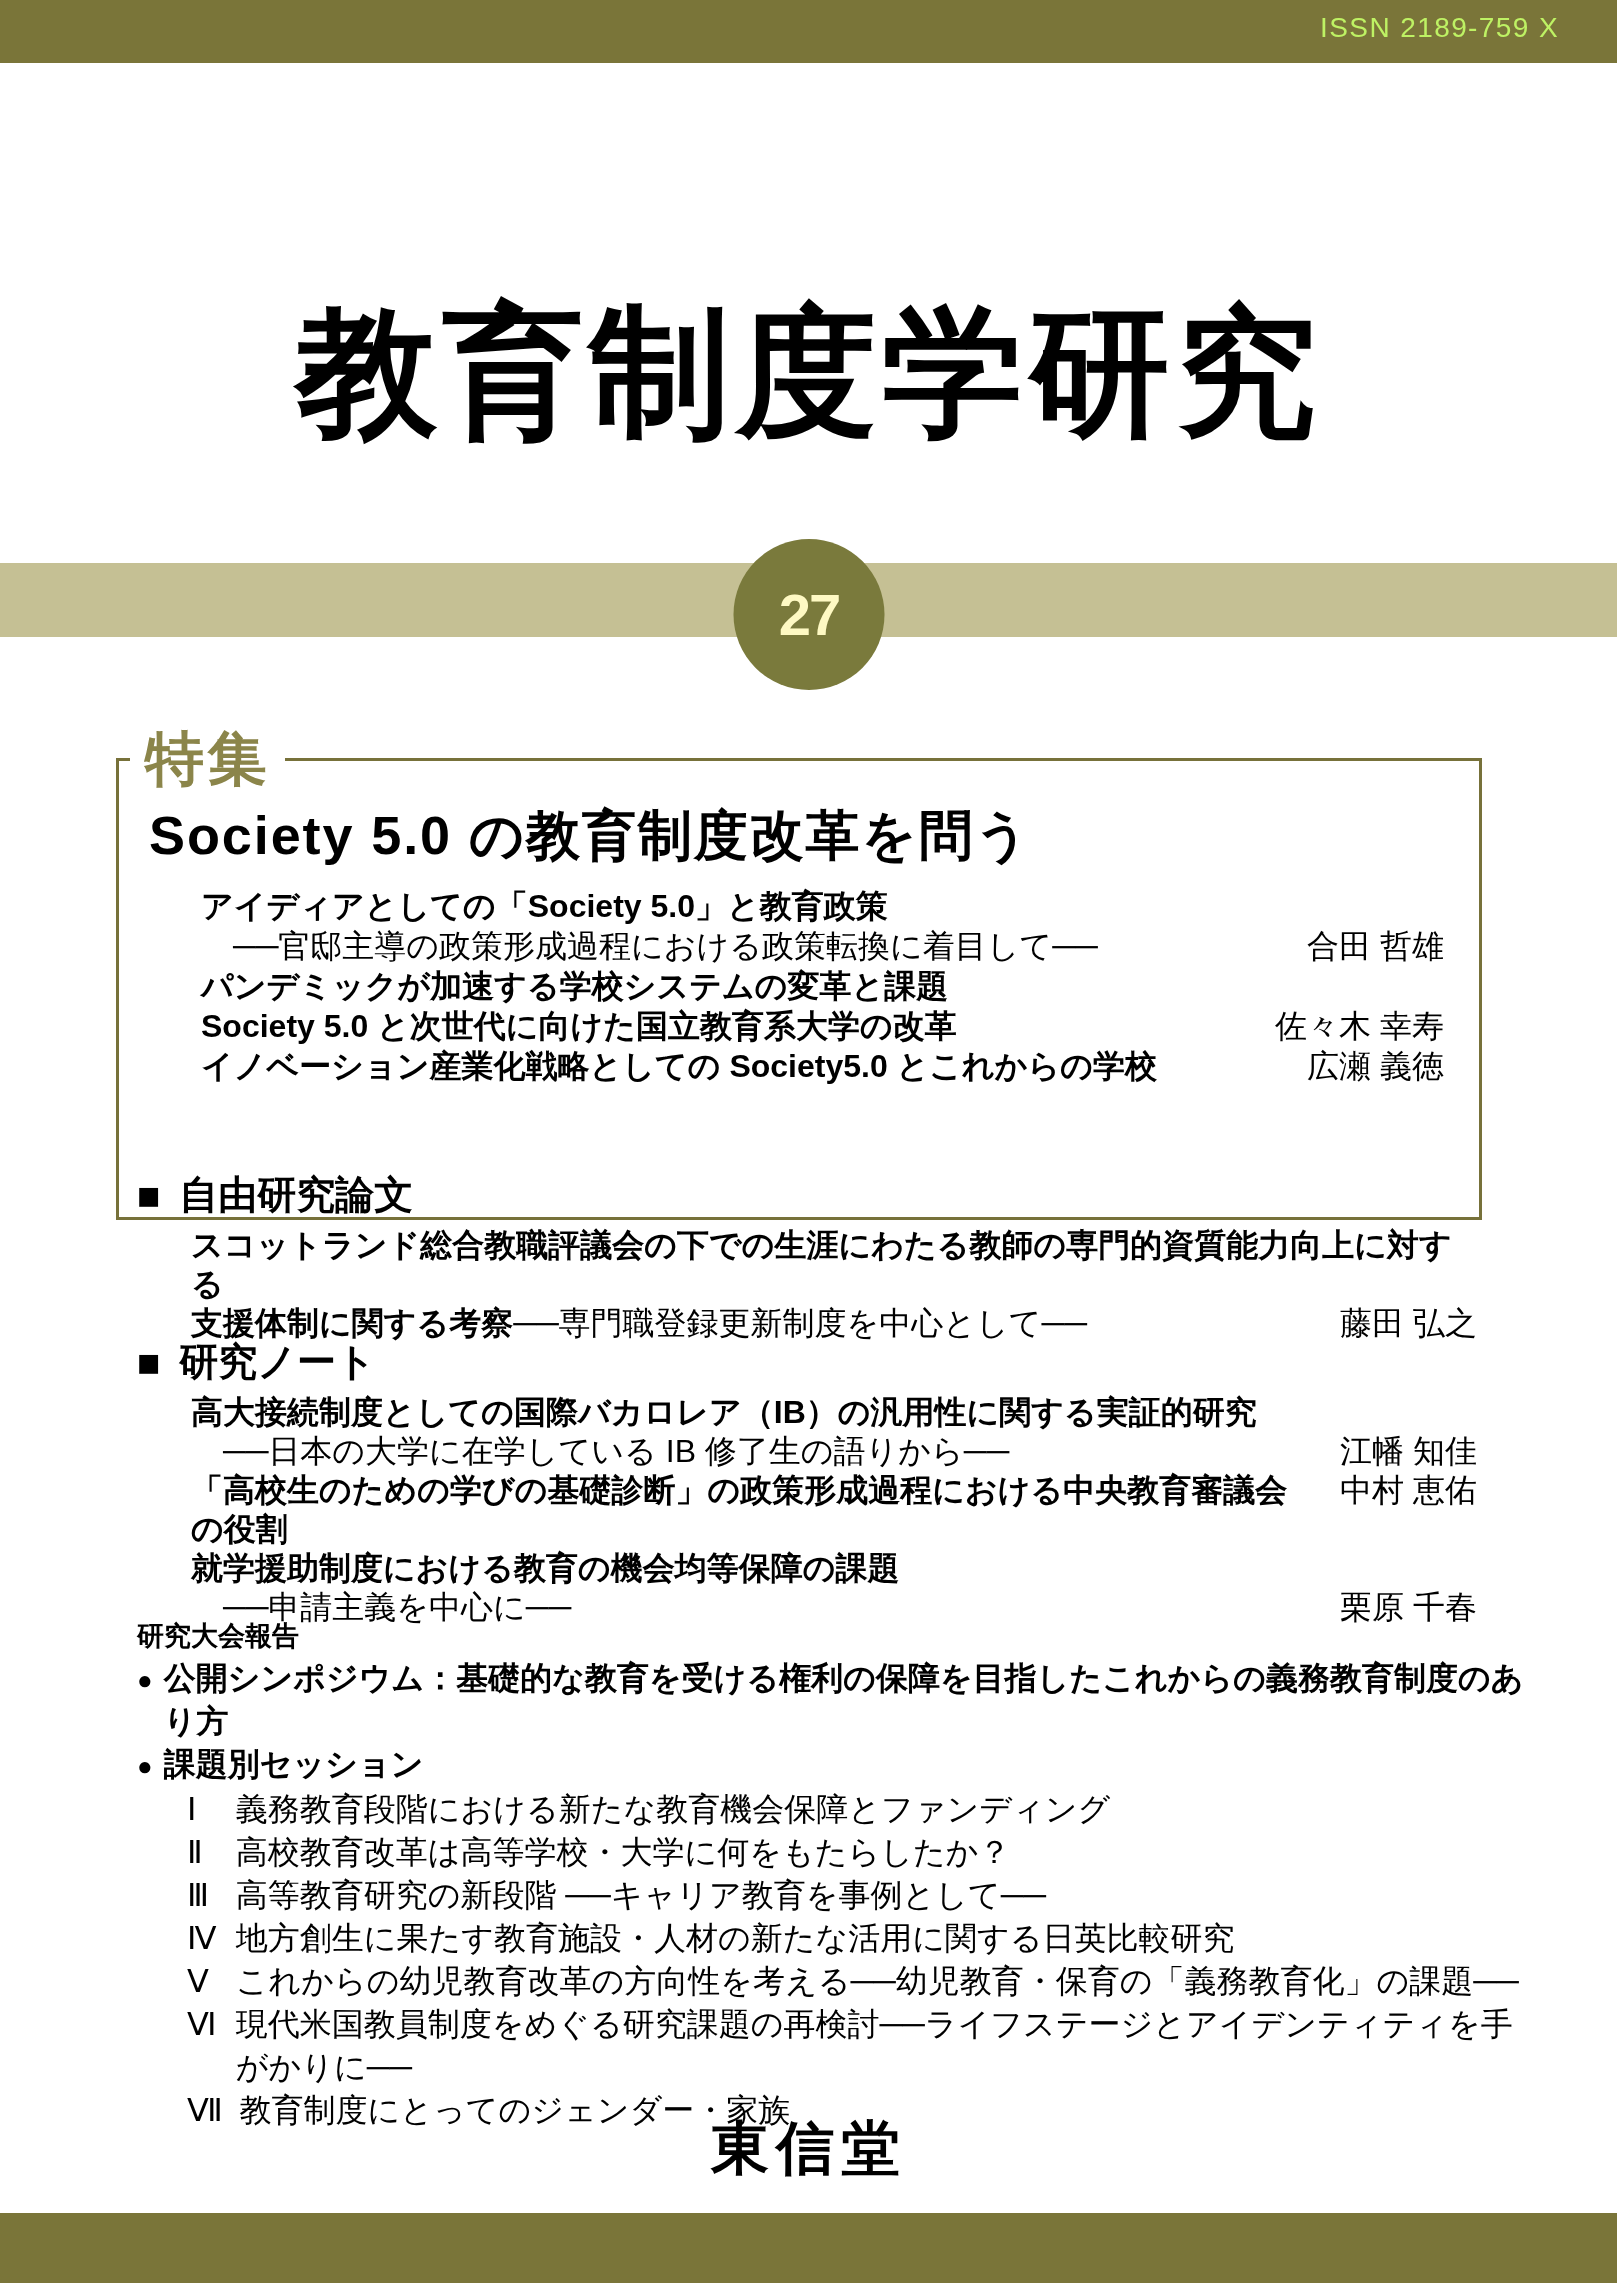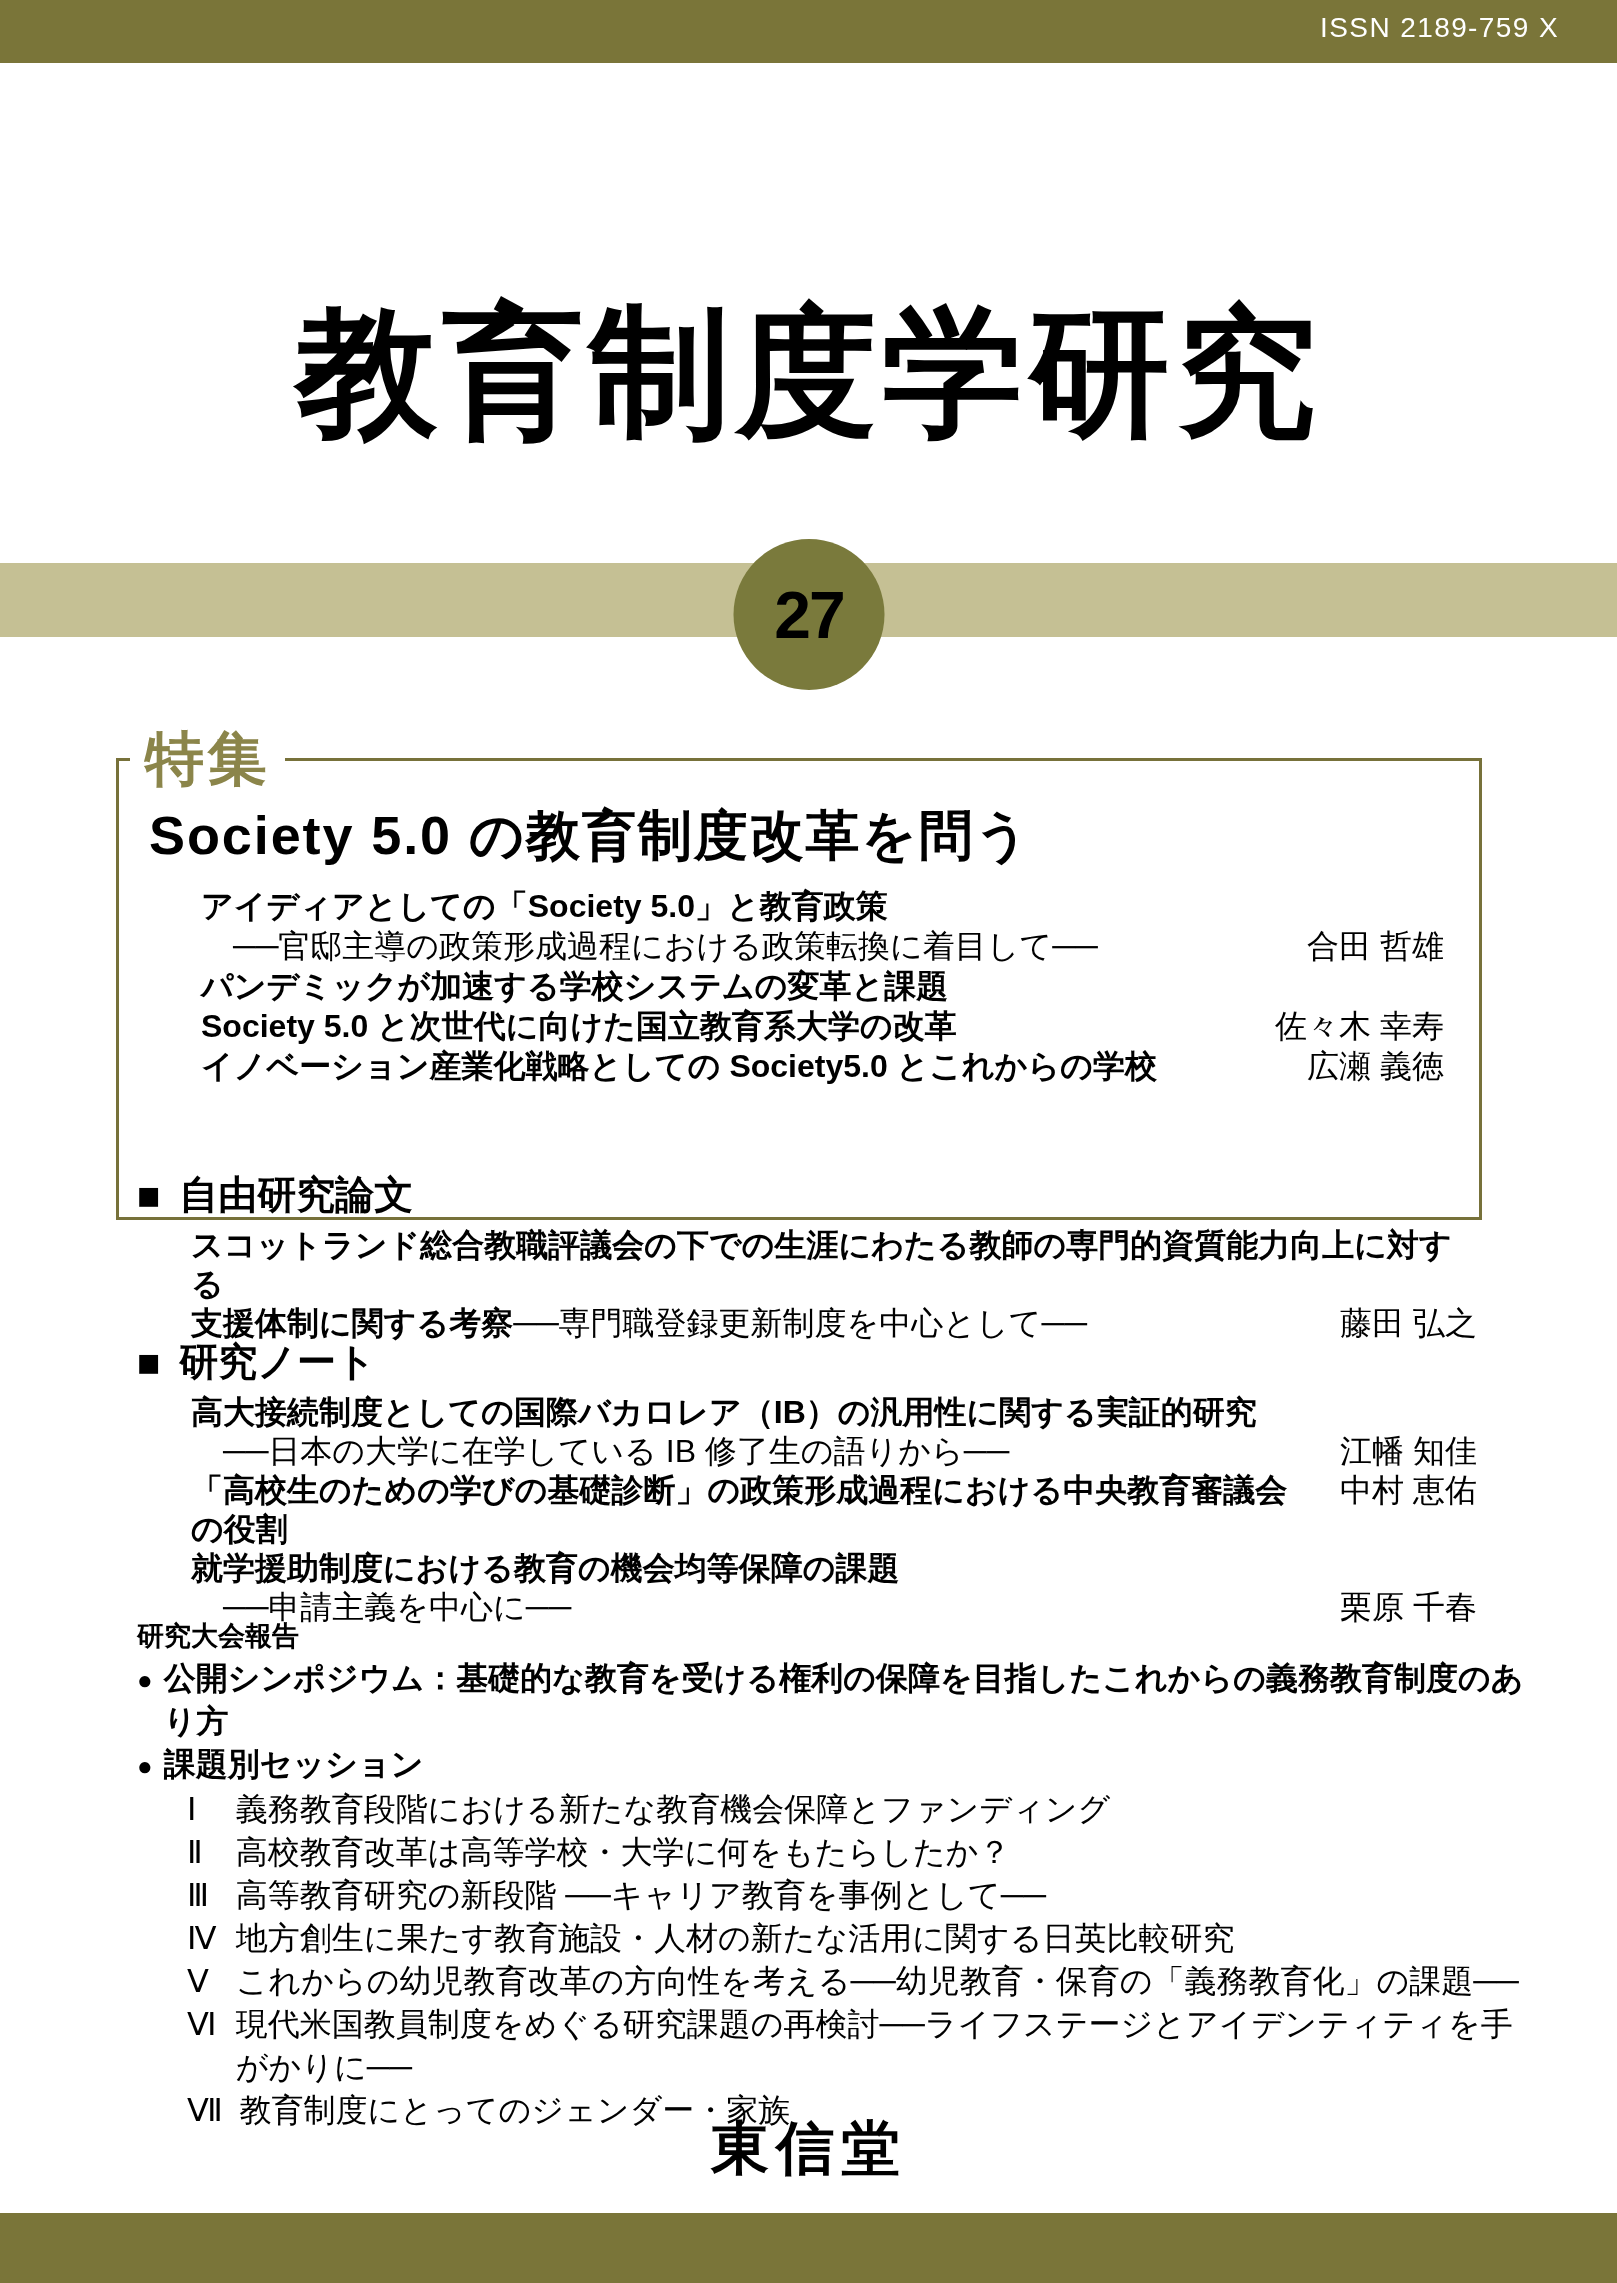--- a/index.html
+++ b/index.html
@@ -5,32 +5,32 @@
   html,body{margin:0;padding:0;background:#e8e8e8;}
   .page{
     position:relative;width:1618px;height:2284px;margin:0 auto;
     background:#ffffff;color:#000;overflow:hidden;
     font-family:"Liberation Sans","DejaVu Sans",sans-serif;
   }
   
   .band-top{position:absolute;top:0;left:0;width:100%;height:63px;background:#7A7539;}
   .band-mid{position:absolute;top:563px;left:0;width:100%;height:74px;background:#C5C094;}
   .band-bottom{position:absolute;top:2213px;left:0;width:100%;height:70px;background:#7A7539;}
-  .issn{position:absolute;top:12px;right:59px;font-size:28px;letter-spacing:1.4px;color:#ffffff;}
+  .issn{position:absolute;top:12px;right:59px;font-size:28px;letter-spacing:1.4px;color:#bef264;}
   
   .society{position:absolute;top:197px;left:0;width:100%;text-align:center;
     font-size:54px;font-weight:700;letter-spacing:9.3px;}
   .jtitle{position:absolute;top:293px;left:0;width:100%;text-align:center;
     font-family:"DejaVu Serif","Liberation Serif",serif;
     font-size:141px;line-height:158px;font-weight:700;letter-spacing:5.6px;}
   
   .circle{position:absolute;top:539px;left:50%;transform:translateX(-50%);
     width:151px;height:151px;border-radius:50%;background:#7A7A3C;
     display:flex;align-items:center;justify-content:center;}
-  .circle .num{font-size:66px;font-weight:700;color:#000000;letter-spacing:-1.9px;text-align:center;}
+  .circle .num{font-size:58px;font-weight:700;color:#fef9c3;letter-spacing:-1.9px;text-align:center;}
   
   .fbox{position:absolute;left:116px;top:758px;width:1366px;height:462px;
     border:3.7px solid #77713A;box-sizing:border-box;}
   .flabel{position:absolute;top:-43px;left:11px;background:#ffffff;padding:0 15px;
     font-size:59px;line-height:82px;font-weight:800;color:#8B854A;letter-spacing:3.7px;}
   .fheading{margin:39px 33px 13px 30px;font-size:54px;font-weight:700;letter-spacing:1.9px;}
   .flist{margin:7.4px 35px 0 82px;}
   .row{font-size:32px;line-height:40px;display:flex;justify-content:space-between;align-items:baseline;}
   .row .tt{font-weight:700;}
   .row .sub{font-weight:400;padding-left:32px;}

